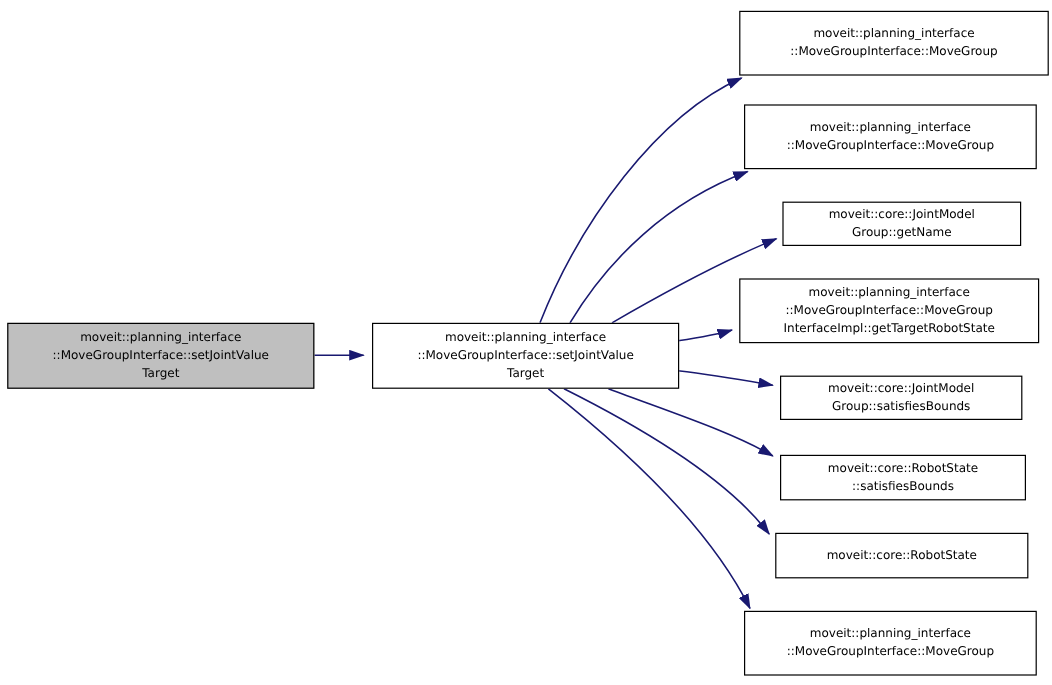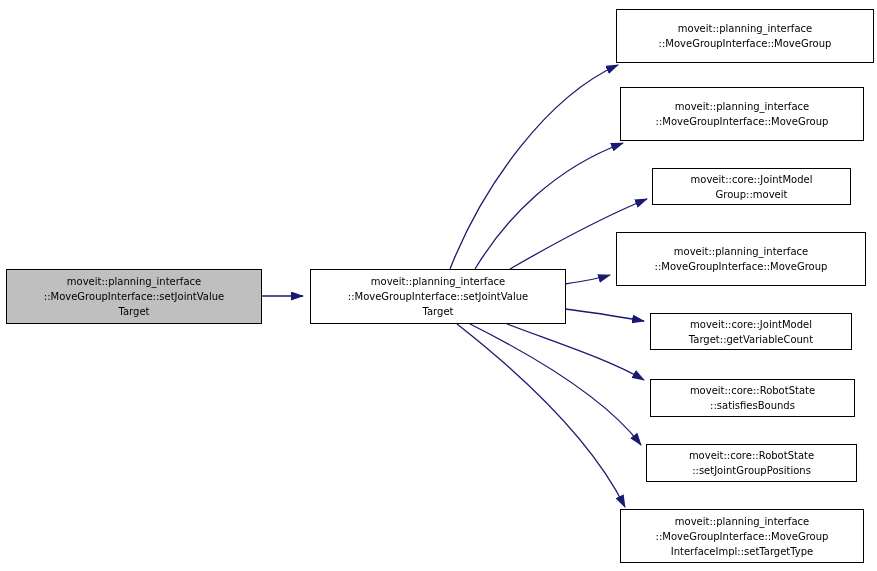--- a/index.html
+++ b/index.html
@@ -65,42 +65,41 @@
     <span>::MoveGroupInterface::MoveGroup</span>
   </div>
 
   <div class="node" style="left:620px;top:87px;width:244px;height:54px;">
     <span>moveit::planning_interface</span>
     <span>::MoveGroupInterface::MoveGroup</span>
   </div>
 
   <div class="node" style="left:652px;top:168px;width:199px;height:37px;">
     <span>moveit::core::JointModel</span>
-    <span>Group::moveit</span>
+    <span>Group::getName</span>
   </div>
 
   <div class="node" style="left:616px;top:232px;width:250px;height:54px;">
     <span>moveit::planning_interface</span>
     <span>::MoveGroupInterface::MoveGroup</span>
+    <span>InterfaceImpl::getTargetRobotState</span>
   </div>
 
   <div class="node" style="left:650px;top:313px;width:202px;height:37px;">
     <span>moveit::core::JointModel</span>
-    <span>Target::getVariableCount</span>
+    <span>Group::satisfiesBounds</span>
   </div>
 
   <div class="node" style="left:650px;top:379px;width:205px;height:38px;">
     <span>moveit::core::RobotState</span>
     <span>::satisfiesBounds</span>
   </div>
 
   <div class="node" style="left:646px;top:444px;width:211px;height:38px;">
     <span>moveit::core::RobotState</span>
-    <span>::setJointGroupPositions</span>
   </div>
 
   <div class="node" style="left:620px;top:509px;width:244px;height:54px;">
     <span>moveit::planning_interface</span>
     <span>::MoveGroupInterface::MoveGroup</span>
-    <span>InterfaceImpl::setTargetType</span>
   </div>
 
 </div>
 
 </body></html>

